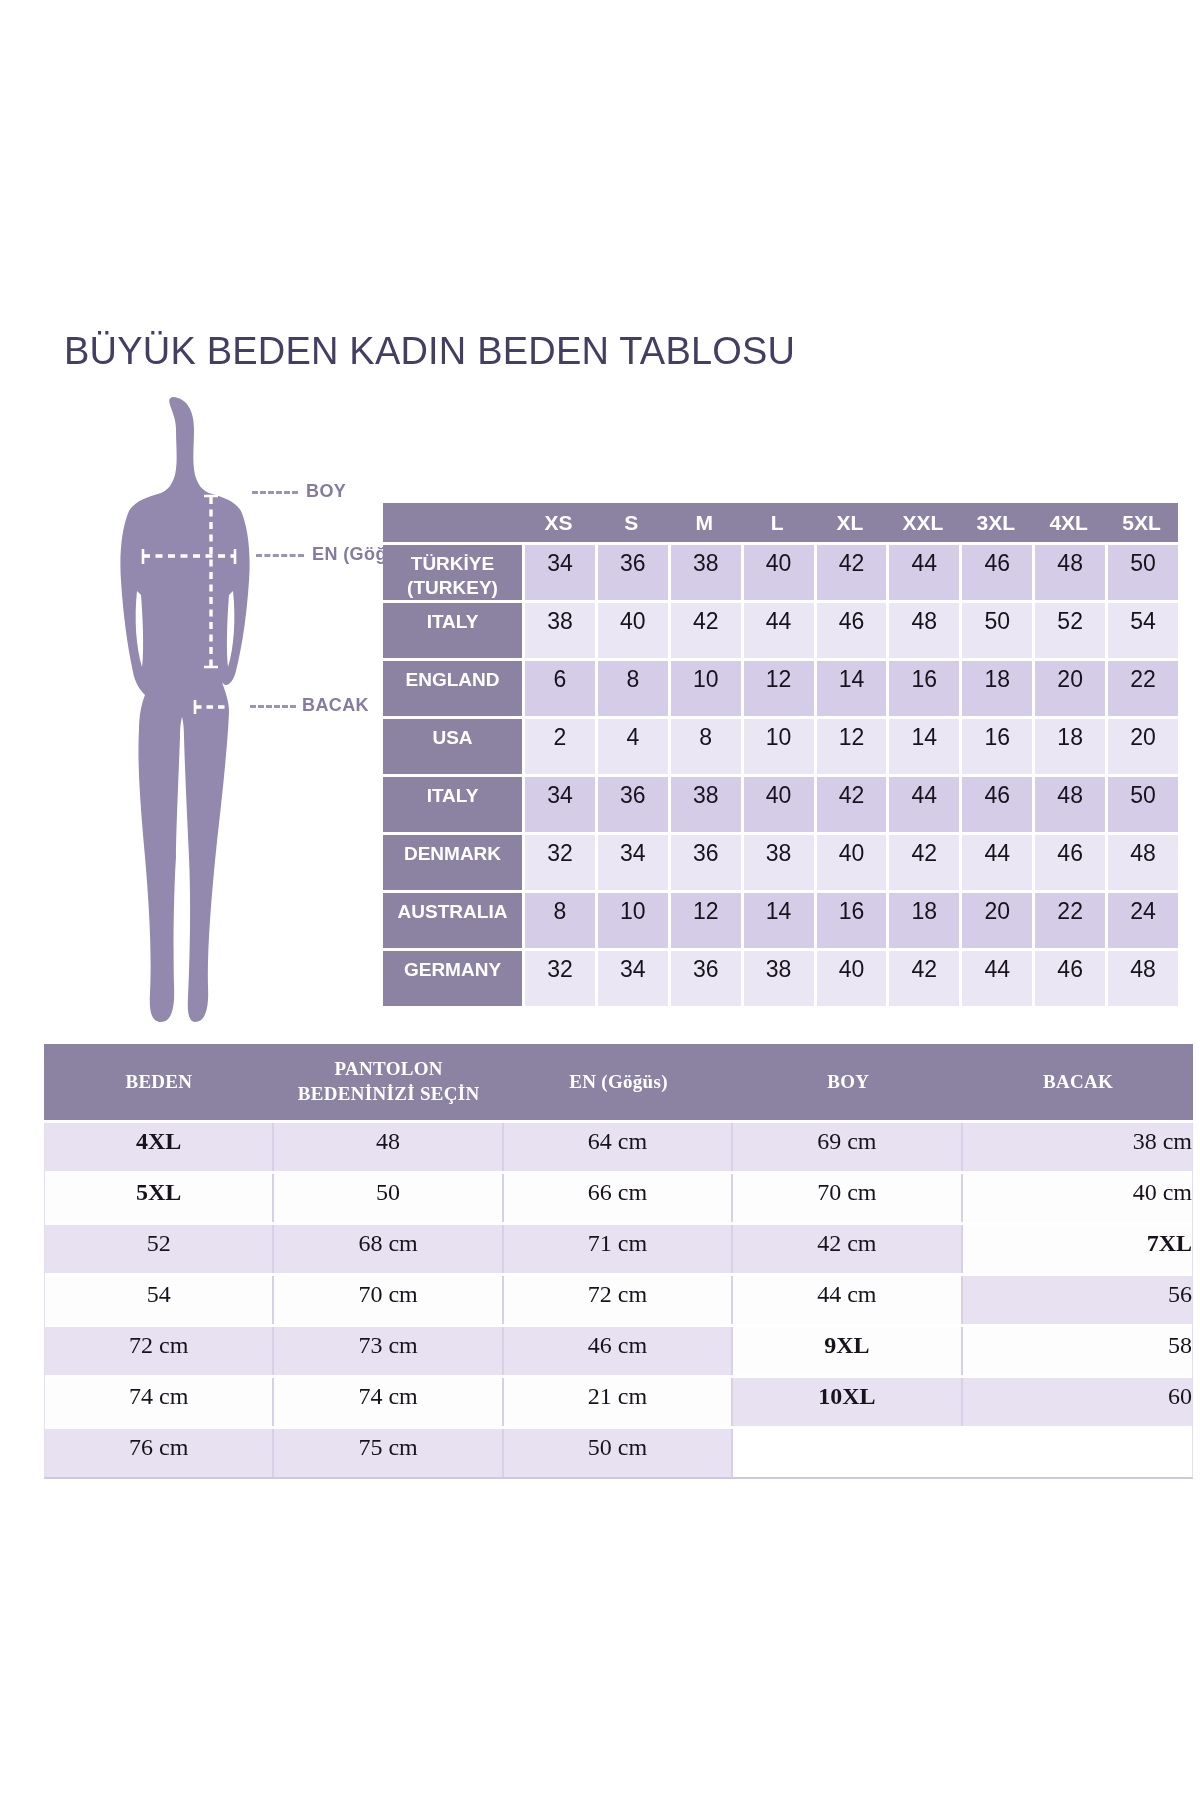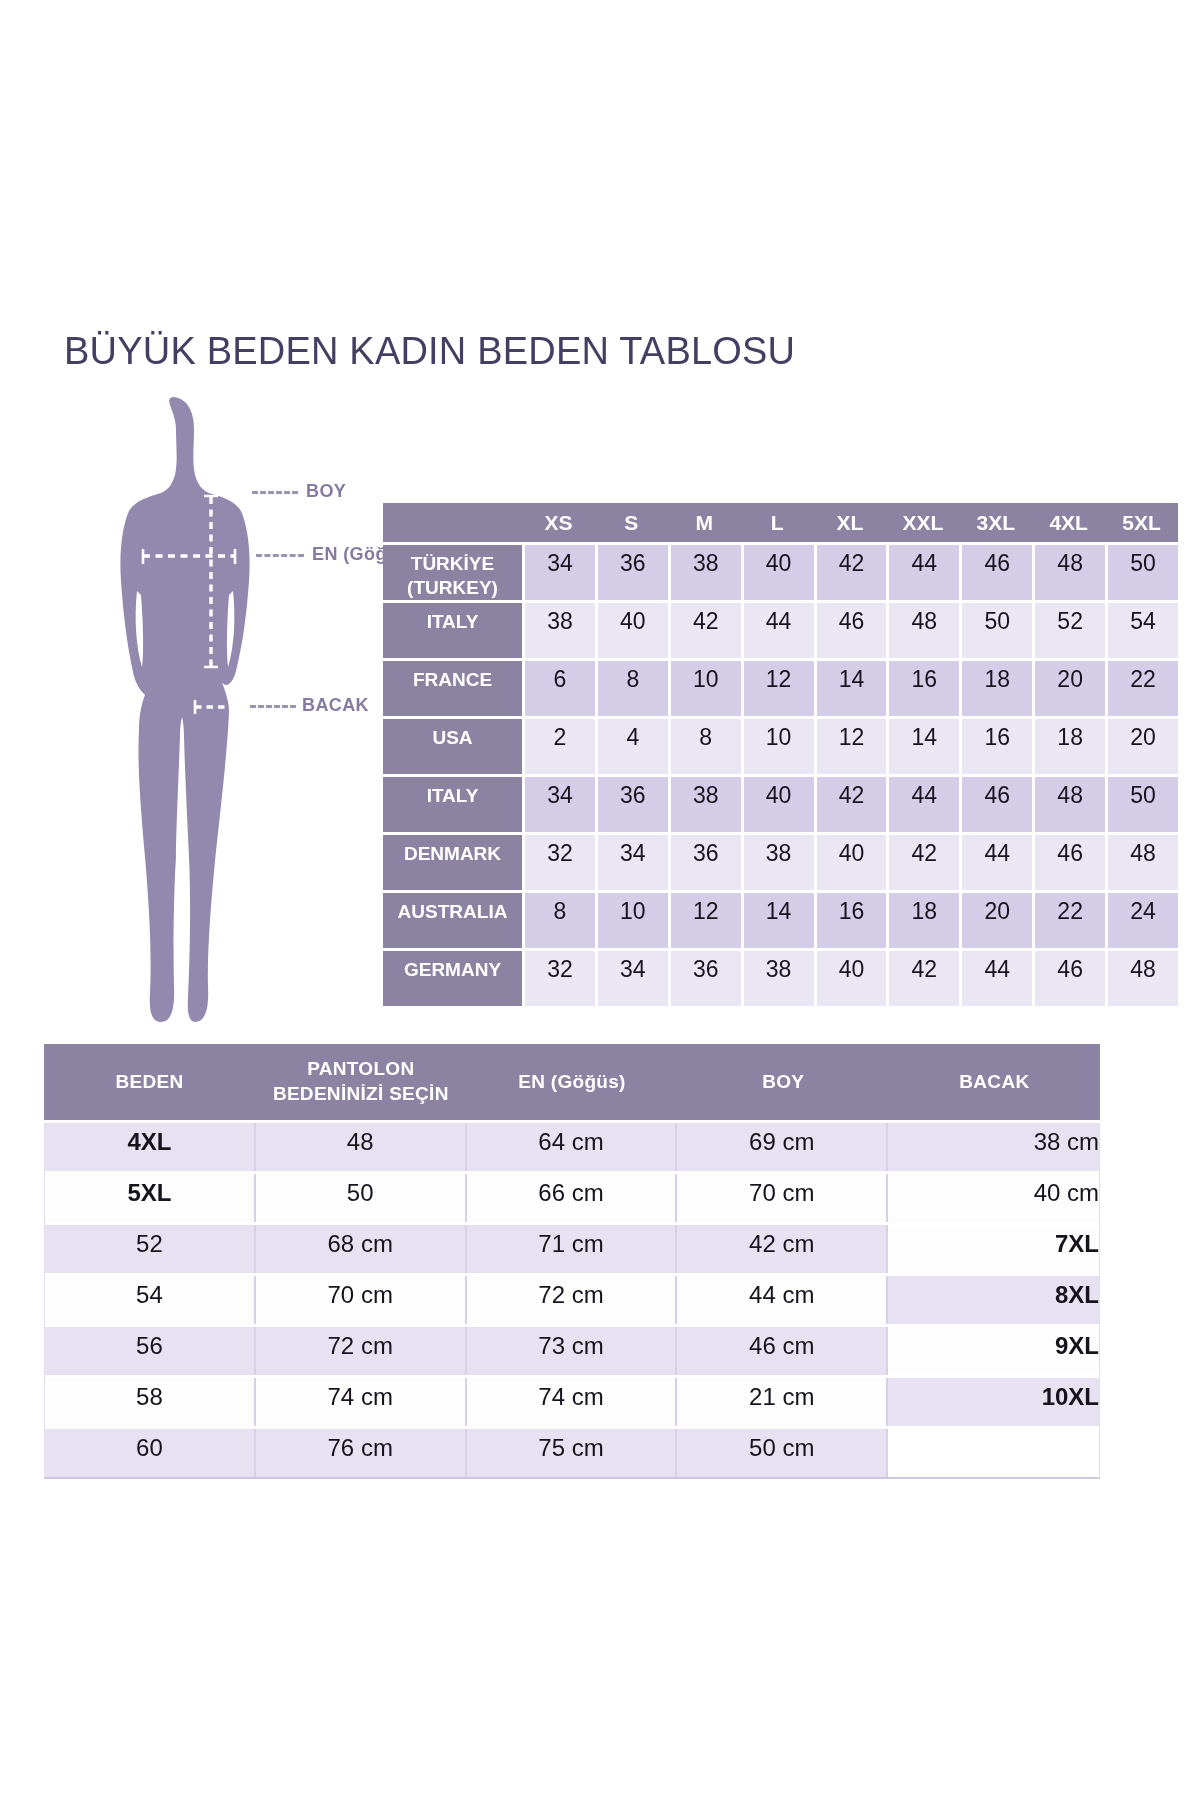--- a/index.html
+++ b/index.html
@@ -49,21 +49,21 @@
     grid-auto-rows:55px;gap:3px;margin-top:3px;background:#fff;
   }
   .country-cell{
     background:var(--hdr);color:#ffffff;font-weight:bold;font-size:19px;
     text-align:center;white-space:pre-line;line-height:1.25;padding-top:7px;
   }
   .data-cell{text-align:center;font-size:23px;color:var(--ink);padding-top:5px;}
   .data-cell.dark{background:var(--row-dark);}
   .data-cell.light{background:var(--row-light);}
   
-  .measure-table{position:absolute;left:44px;top:1044px;width:1056px;}
+  .measure-table{position:absolute;left:44px;top:1044px;width:1149px;font-family:Liberation Serif, serif;}
   .measure-header{
     display:grid;grid-template-columns:repeat(5,1fr);
     height:76px;background:var(--hdr);align-items:center;
   }
   .mh-cell{
     text-align:center;color:#fff;font-weight:bold;font-size:19px;
     white-space:pre-line;line-height:1.3;letter-spacing:.3px;
   }
   .measure-body{
     display:grid;grid-template-columns:repeat(5,1fr);
@@ -169,21 +169,21 @@
       <div class="country-cell">ITALY</div>
       <div class="data-cell light">38</div>
       <div class="data-cell light">40</div>
       <div class="data-cell light">42</div>
       <div class="data-cell light">44</div>
       <div class="data-cell light">46</div>
       <div class="data-cell light">48</div>
       <div class="data-cell light">50</div>
       <div class="data-cell light">52</div>
       <div class="data-cell light">54</div>
-      <div class="country-cell">FRANCE</div>
+      <div class="country-cell">ENGLAND</div>
       <div class="data-cell dark">6</div>
       <div class="data-cell dark">8</div>
       <div class="data-cell dark">10</div>
       <div class="data-cell dark">12</div>
       <div class="data-cell dark">14</div>
       <div class="data-cell dark">16</div>
       <div class="data-cell dark">18</div>
       <div class="data-cell dark">20</div>
       <div class="data-cell dark">22</div>
       <div class="country-cell">USA</div>
@@ -261,21 +261,20 @@
       <div class="m-cell white">40 cm</div>
       <div class="m-cell purple">52</div>
       <div class="m-cell purple">68 cm</div>
       <div class="m-cell purple">71 cm</div>
       <div class="m-cell purple">42 cm</div>
       <div class="m-cell size white">7XL</div>
       <div class="m-cell white">54</div>
       <div class="m-cell white">70 cm</div>
       <div class="m-cell white">72 cm</div>
       <div class="m-cell white">44 cm</div>
-      <div class="m-cell size purple">8XL</div>
       <div class="m-cell purple">56</div>
       <div class="m-cell purple">72 cm</div>
       <div class="m-cell purple">73 cm</div>
       <div class="m-cell purple">46 cm</div>
       <div class="m-cell size white">9XL</div>
       <div class="m-cell white">58</div>
       <div class="m-cell white">74 cm</div>
       <div class="m-cell white">74 cm</div>
       <div class="m-cell white">21 cm</div>
       <div class="m-cell size purple">10XL</div>

